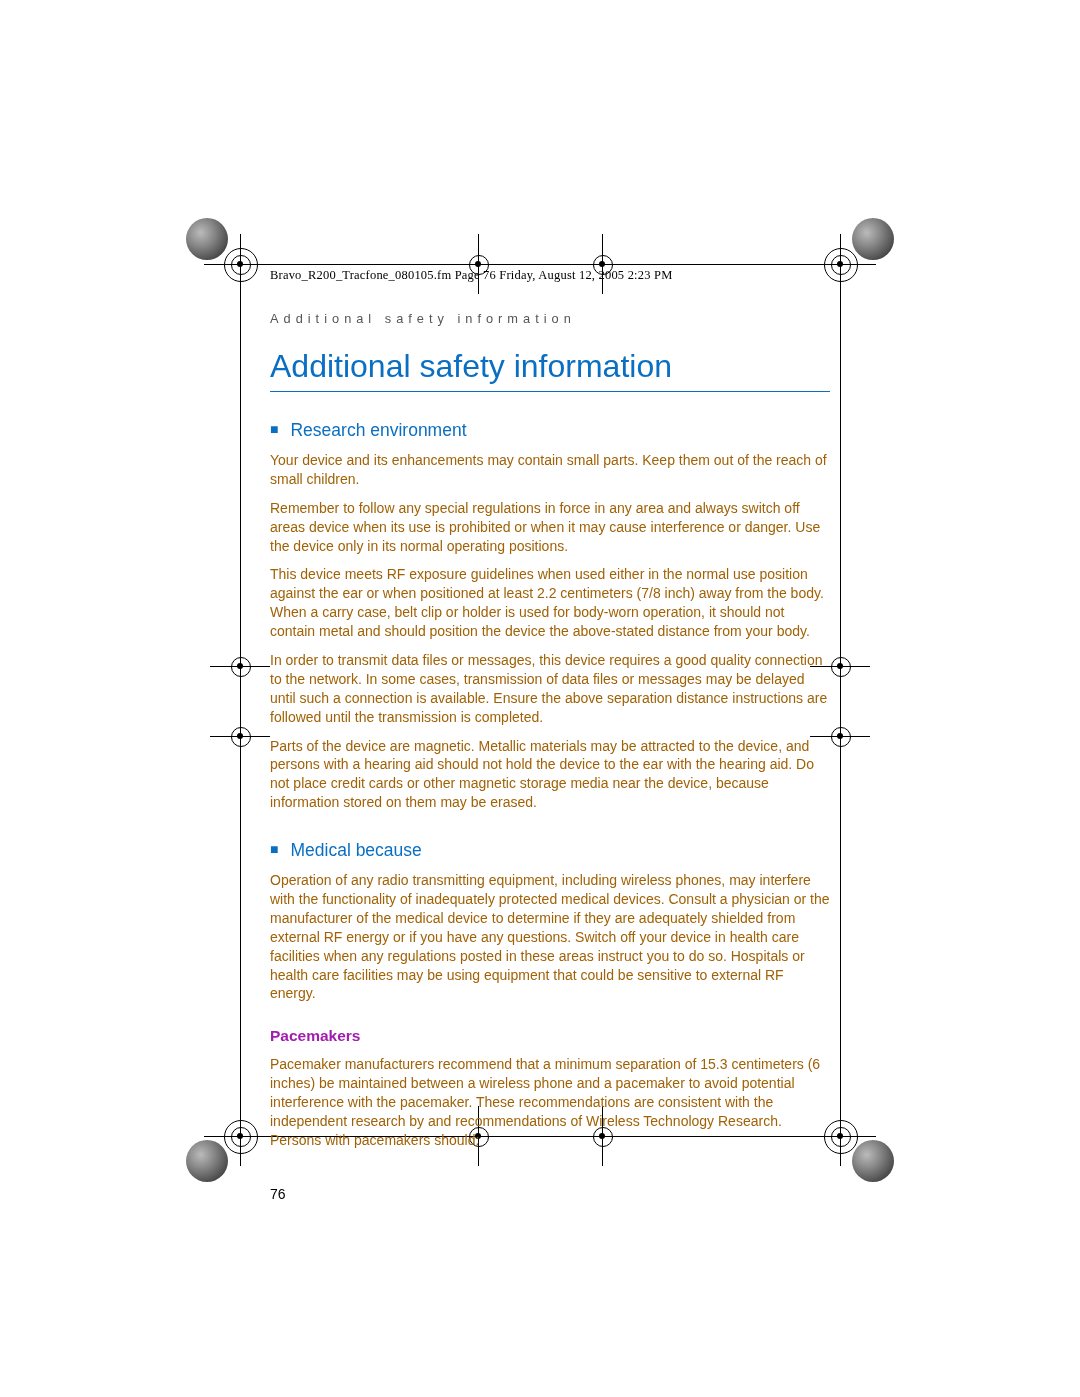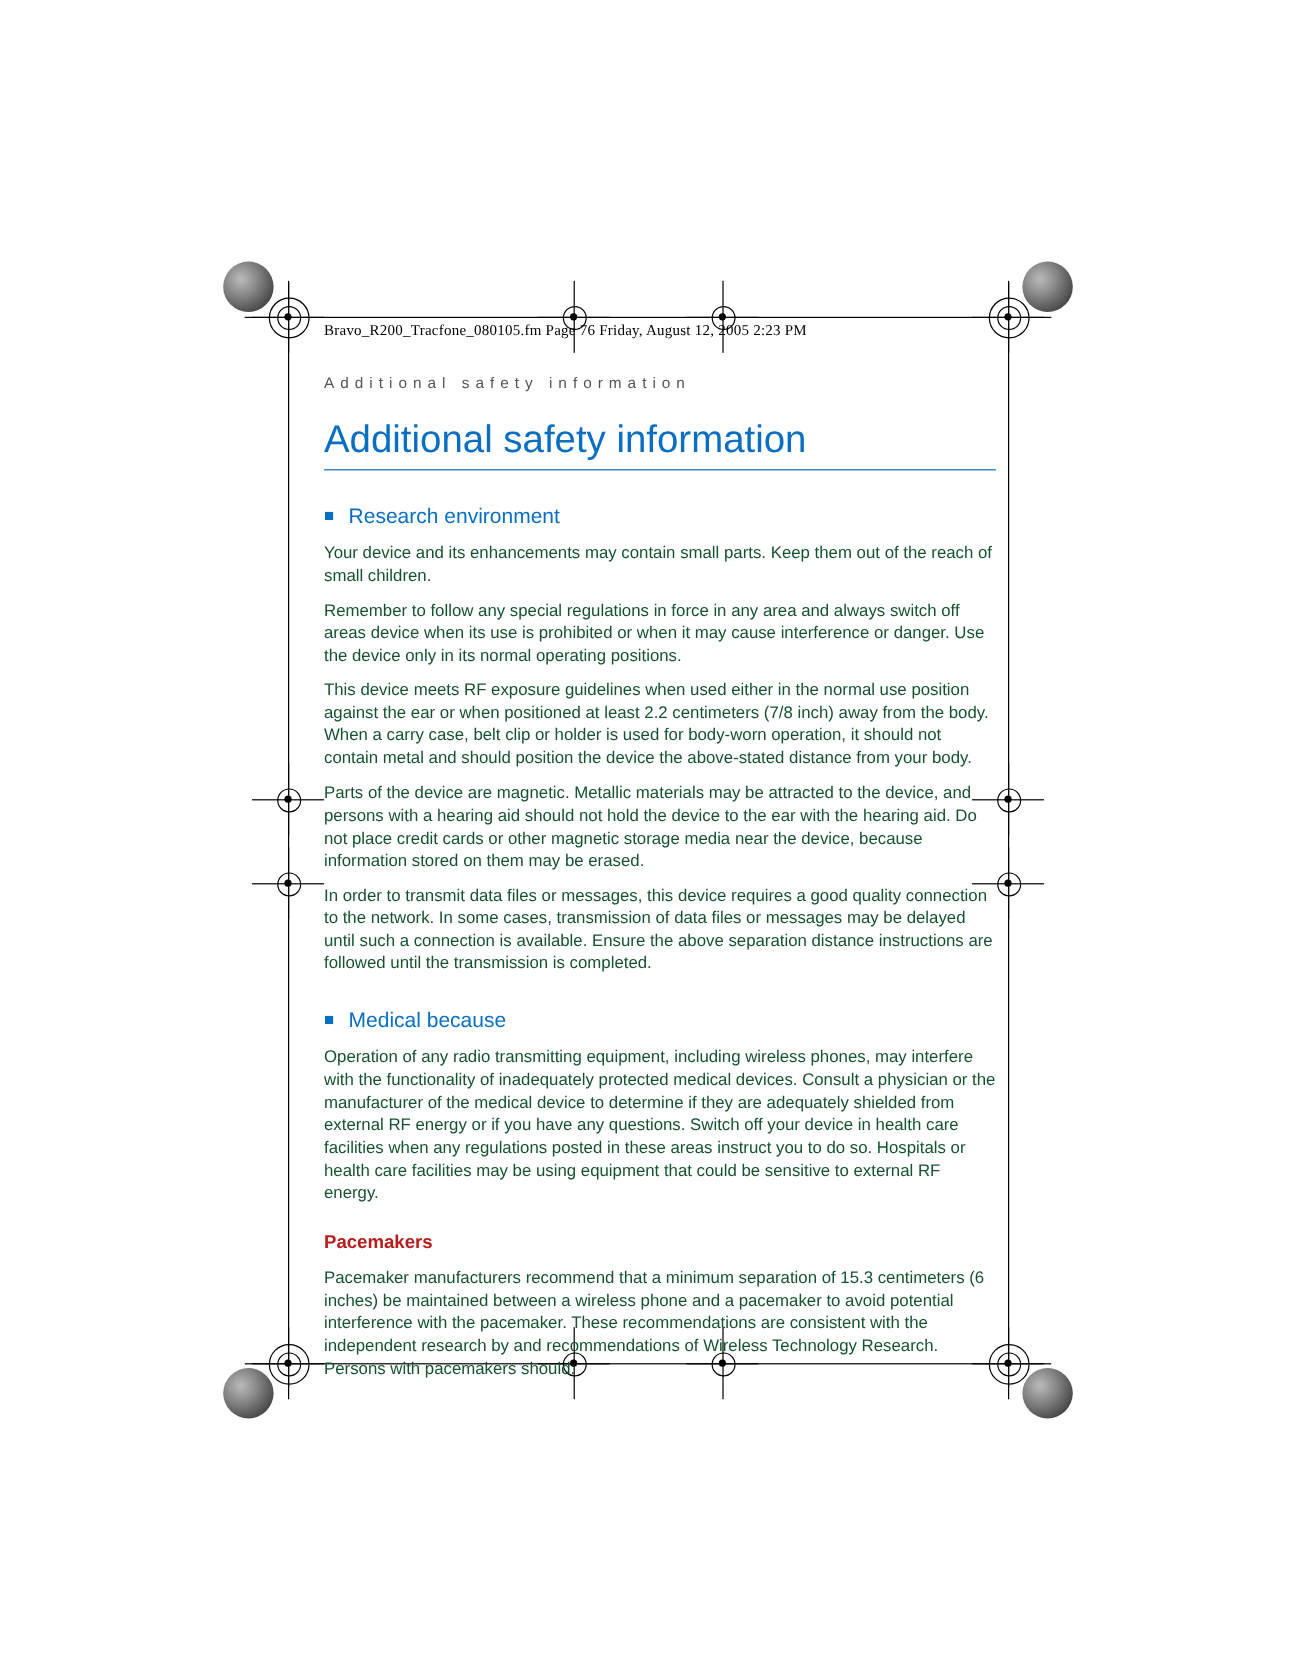--- a/index.html
+++ b/index.html
@@ -123,29 +123,29 @@
   h2.section::before {
     content: "■";
     color: #0a6fc2;
     font-size: 14px;
     margin-right: 12px;
     display: inline-block;
     transform: translateY(-2px);
   }
   h3.subsection {
     font-size: 15.5px;
-    color: #b91c1c;
+    color: #a21caf;
     font-weight: 600;
     margin: 24px 0 4px 0;
   }
   p.body {
     font-size: 14px;
     line-height: 1.35;
     margin: 10px 0 0 0;
-    color: #14532d;
+    color: #a16207;
   }
   .page-number {
     font-size: 14px;
     margin-top: 36px;
   }
 </style>
 </head>
 <body>
 
 <div class="page">
@@ -243,24 +243,25 @@
     <div class="file-tag">Bravo_R200_Tracfone_080105.fm  Page 76  Friday, August 12, 2005  2:23 PM</div>
     <div class="running-head">Additional safety information</div>
 
     <h1 class="page-title">Additional safety information</h1>
     <div class="title-rule"></div>
 
     <h2 class="section">Research environment</h2>
     <p class="body">Your device and its enhancements may contain small parts. Keep them out of the reach of small children.</p>
     <p class="body">Remember to follow any special regulations in force in any area and always switch off areas device when its use is prohibited or when it may cause interference or danger. Use the device only in its normal operating positions.</p>
     <p class="body">This device meets RF exposure guidelines when used either in the normal use position against the ear or when positioned at least 2.2 centimeters (7/8 inch) away from the body.  When a carry case, belt clip or holder is used for body-worn operation, it should not contain metal and should position the device the above-stated distance from your body.</p>
+    <p class="body">In order to transmit data files or messages, this device requires a good quality connection to the network. In some cases, transmission of data files or messages may be delayed until such a connection is available. Ensure the above separation distance instructions are followed until the transmission is completed.</p>
     <p class="body">Parts of the device are magnetic. Metallic materials may be attracted to the device, and persons with a hearing aid should not hold the device to the ear with the hearing aid. Do not place credit cards or other magnetic storage media near the device, because information stored on them may be erased.</p>
-    <p class="body">In order to transmit data files or messages, this device requires a good quality connection to the network. In some cases, transmission of data files or messages may be delayed until such a connection is available. Ensure the above separation distance instructions are followed until the transmission is completed.</p>
 
     <h2 class="section">Medical because</h2>
     <p class="body">Operation of any radio transmitting equipment, including wireless phones, may interfere with the functionality of inadequately protected medical devices. Consult a physician or the manufacturer of the medical device to determine if they are adequately shielded from external RF energy or if you have any questions. Switch off your device in health care facilities when any regulations posted in these areas instruct you to do so. Hospitals or health care facilities may be using equipment that could be sensitive to external RF energy.</p>
 
     <h3 class="subsection">Pacemakers</h3>
     <p class="body">Pacemaker manufacturers recommend that a minimum separation of 15.3 centimeters (6 inches) be maintained between a wireless phone and a pacemaker to avoid potential interference with the pacemaker. These recommendations are consistent with the independent research by and recommendations of Wireless Technology Research. Persons with pacemakers should:</p>
 
+    <div class="page-number">76</div>
   </div>
 
 </div>
 
 </body></html>

